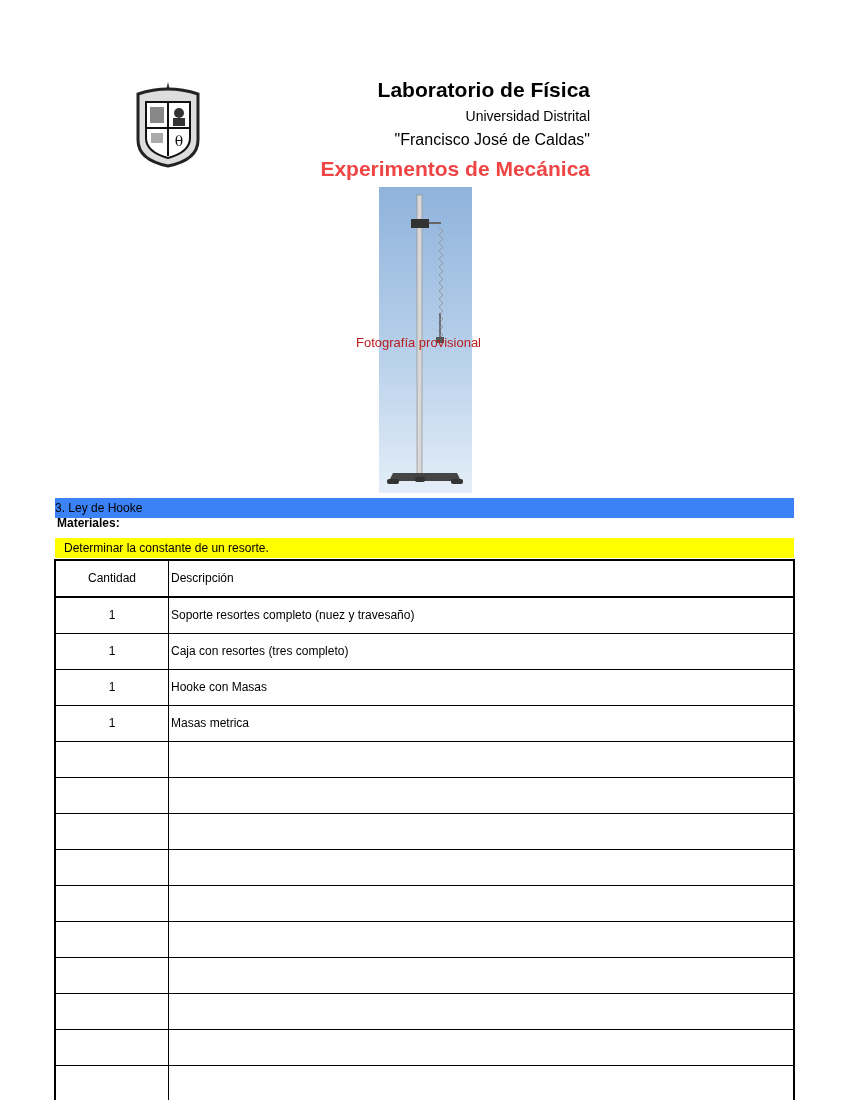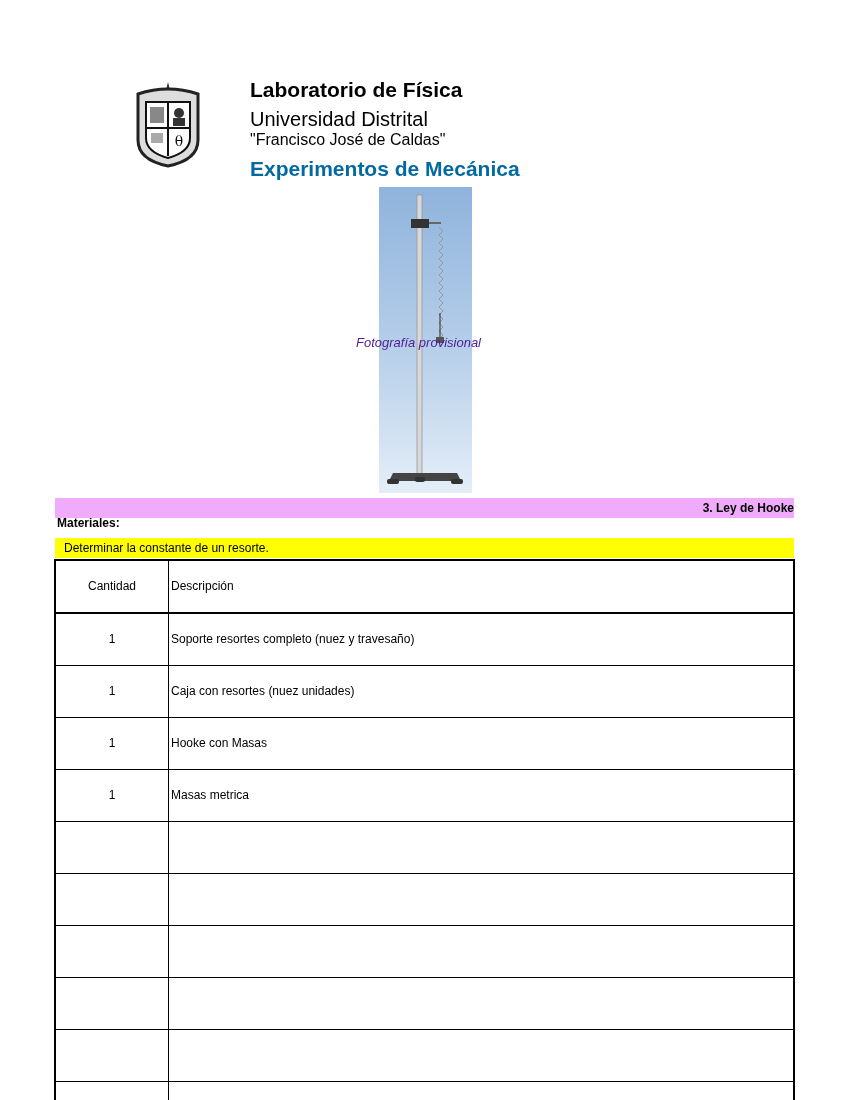--- a/index.html
+++ b/index.html
@@ -1,31 +1,31 @@
 <!DOCTYPE html>
 <html><head>
 <meta charset="utf-8">
 <style>
   html, body { margin: 0; padding: 0; background: #ffffff; }
   body { width: 850px; height: 1100px; position: relative; font-family: "Liberation Sans", "DejaVu Sans", sans-serif; color: #000; overflow: hidden; }
   .logo { position: absolute; left: 132px; top: 80px; width: 72px; height: 88px; }
-  .title { position: absolute; left: 250px; width: 340px; text-align: left; }
+  .title { position: absolute; left: 250px; width: 340px; text-align: right; }
   .t1 { top: 78px; font-size: 21px; font-weight: bold; }
-  .t2 { top: 108px; font-size: 20px; }
+  .t2 { top: 108px; font-size: 14px; }
   .t3 { top: 131px; font-size: 16px; }
-  .t4 { top: 157px; font-size: 21px; font-weight: bold; color: #0369a1; }
+  .t4 { top: 157px; font-size: 21px; font-weight: bold; color: #ef4444; }
   .photo { position: absolute; left: 379px; top: 187px; width: 93px; height: 306px;
            background: linear-gradient(to bottom, #8fb3dc 0%, #b8d0ea 55%, #e4eef8 100%); overflow: visible; }
-  .photo-caption { position: absolute; left: 356px; top: 335px; font-size: 13px; color: #4c1d95; white-space: nowrap; font-style: italic; }
+  .photo-caption { position: absolute; left: 356px; top: 335px; font-size: 13px; color: #b91c1c; white-space: nowrap; }
   .band { position: absolute; left: 55px; width: 739px; height: 20px; font-size: 12px; line-height: 20px; }
-  .band-title { top: 498px; background: #f0abfc; text-align: right; font-weight: bold; }
+  .band-title { top: 498px; background: #3b82f6; text-align: left; font-weight: normal; }
   .band-obj { top: 538px; background: #ffff00; padding-left: 9px; box-sizing: border-box; }
   .materiales { position: absolute; left: 57px; top: 516px; font-size: 12px; font-weight: bold; }
   table.mat { position: absolute; left: 54px; top: 559px; width: 741px; border-collapse: collapse; border: 2px solid #000; font-size: 12px; }
-  table.mat td { height: 19px; border-bottom: 1px solid #000; padding: 16px 2px; line-height: 19px; }
+  table.mat td { height: 19px; border-bottom: 1px solid #000; padding: 8px 2px; line-height: 19px; }
   table.mat tr.head td { border-bottom: 2px solid #000; }
   table.mat td.qty { width: 108px; text-align: center; border-right: 1.5px solid #000; }
 </style>
 </head>
 <body>
 
 <div class="logo">
   <svg width="72" height="88" viewBox="0 0 72 88">
     <path d="M36 2 L38 10 L34 10 Z" fill="#333"></path>
     <path d="M6 14 Q36 4 66 14 L66 60 Q66 80 36 86 Q6 80 6 60 Z" fill="#ddd" stroke="#222" stroke-width="3"></path>
@@ -70,21 +70,21 @@
     <tr class="head">
       <td class="qty">Cantidad</td>
       <td>Descripción</td>
     </tr>
   <tr>
         <td class="qty">1</td>
         <td>Soporte resortes completo (nuez y travesaño)</td>
       </tr>
       <tr>
         <td class="qty">1</td>
-        <td>Caja con resortes (nuez unidades)</td>
+        <td>Caja con resortes (tres completo)</td>
       </tr>
       <tr>
         <td class="qty">1</td>
         <td>Hooke con Masas</td>
       </tr>
       <tr>
         <td class="qty">1</td>
         <td>Masas metrica</td>
       </tr>
       <tr>

